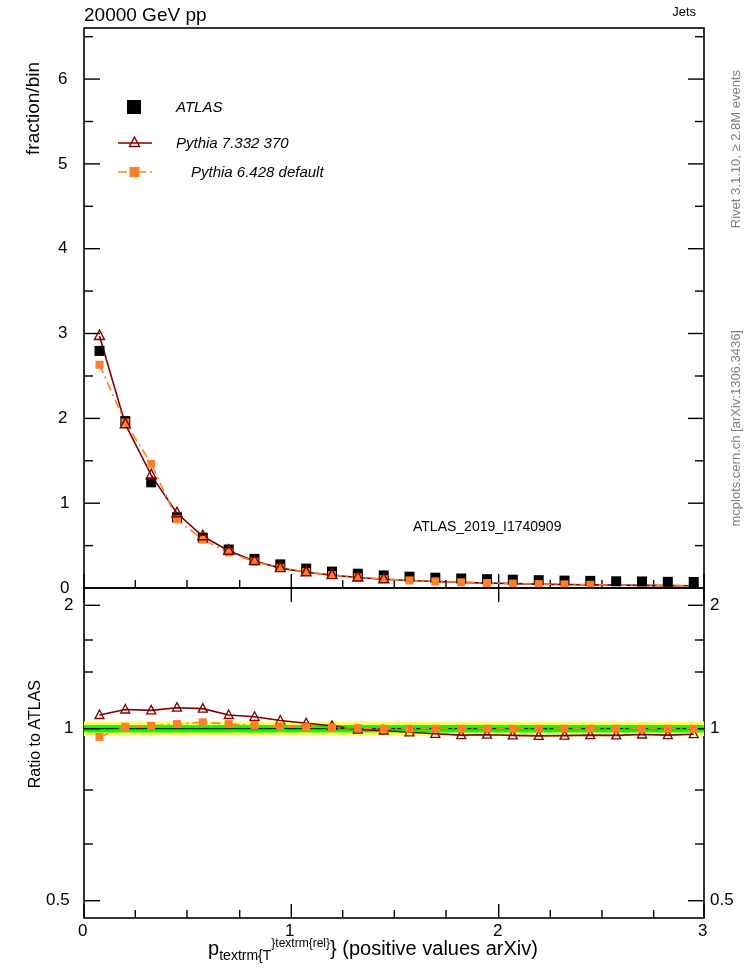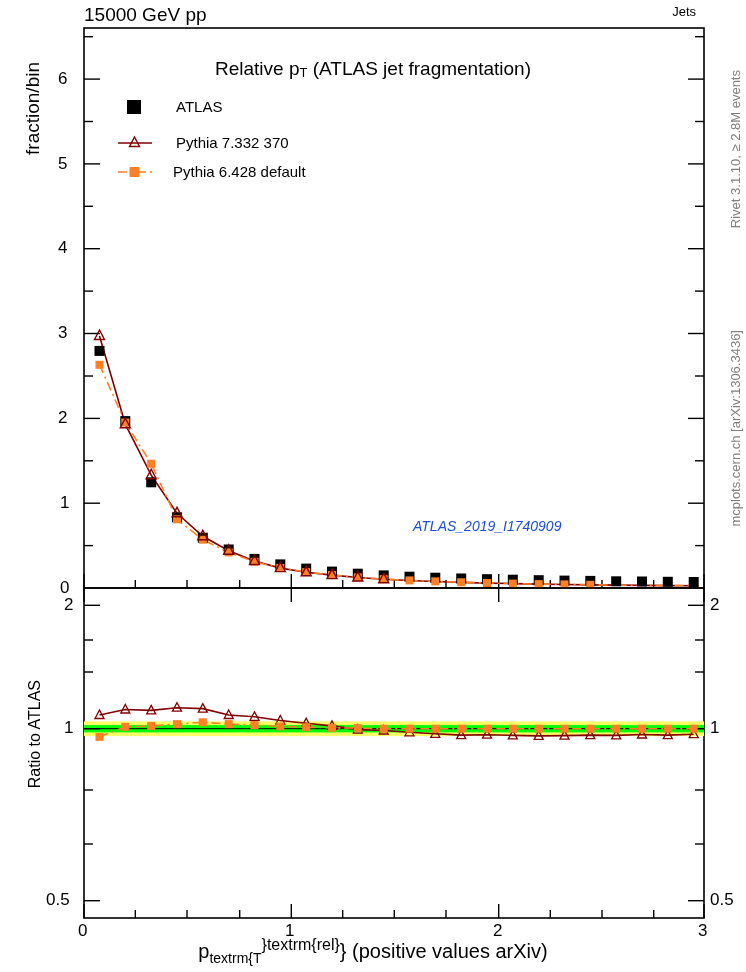--- a/index.html
+++ b/index.html
@@ -54,42 +54,41 @@
   }
 
   .plot-title {
     left: 0; right: 0; top: 58px;
     text-align: center;
     font-size: 19px;
   }
   .title-sub { font-size: 13px; vertical-align: -2px; }
 
   .watermark {
-    color: #1d4ed8;
+    color: #000000;
     font-size: 14px;
-    font-style: italic;
-  }
-
-  .legend-text { font-size: 15px; }
+  }
+
+  .legend-text { font-size: 15px; font-style: italic; }
 
   .xlabel {
     font-size: 20px;
   }
   .xlabel sub { font-size: 14px; }
-  .xlabel sup { font-size: 16px; }
+  .xlabel sup { font-size: 12px; }
 
   .tick-label { font-size: 17px; }
   svg { display:block; }
 </style>
 </head>
 <body>
 
 <div id="root">
 
-  <div class="abs hdr-left">15000 GeV pp</div>
+  <div class="abs hdr-left">20000 GeV pp</div>
   <div class="abs hdr-right">Jets</div>
 
   <div class="abs" style="left:728px; top:70px;">
     <div class="vert vert-rot">Rivet 3.1.10,  ≥ 2.8M events</div>
   </div>
   <div class="abs" style="left:728px; top:330px;">
     <div class="vert vert-rot">mcplots.cern.ch [arXiv:1306.3436]</div>
   </div>
 
   <div class="abs" style="left:22px; top:62px;">
@@ -335,27 +334,24 @@
         <rect x="560.5" y="724.7" width="8" height="8"></rect>
         <rect x="586.3" y="724.7" width="8" height="8"></rect>
         <rect x="612.2" y="724.7" width="8" height="8"></rect>
         <rect x="638.0" y="724.7" width="8" height="8"></rect>
         <rect x="663.8" y="724.7" width="8" height="8"></rect>
         <rect x="689.7" y="724.7" width="8" height="8"></rect>
       </g>
     </g>
   </svg>
 
-  <div class="abs plot-title">
-    <span>Relative p</span><span class="title-sub">T</span><span> (ATLAS jet fragmentation)</span>
-  </div>
 
   <div class="abs legend-text" style="left:176px; top:98px;">ATLAS</div>
   <div class="abs legend-text" style="left:176px; top:134px;">Pythia 7.332 370</div>
-  <div class="abs legend-text" style="left:173px; top:163px;">Pythia 6.428 default</div>
+  <div class="abs legend-text" style="left:191px; top:163px;">Pythia 6.428 default</div>
 
   <div class="abs watermark" style="left:413px; top:518px;">ATLAS_2019_I1740909</div>
 
   <div class="abs tick-label" style="left:60px; top:493px;">1</div>
   <div class="abs tick-label" style="left:58px; top:408px;">2</div>
   <div class="abs tick-label" style="left:58px; top:323px;">3</div>
   <div class="abs tick-label" style="left:58px; top:238px;">4</div>
   <div class="abs tick-label" style="left:58px; top:154px;">5</div>
   <div class="abs tick-label" style="left:58px; top:69px;">6</div>
   <div class="abs tick-label" style="left:60px; top:578px;">0</div>

